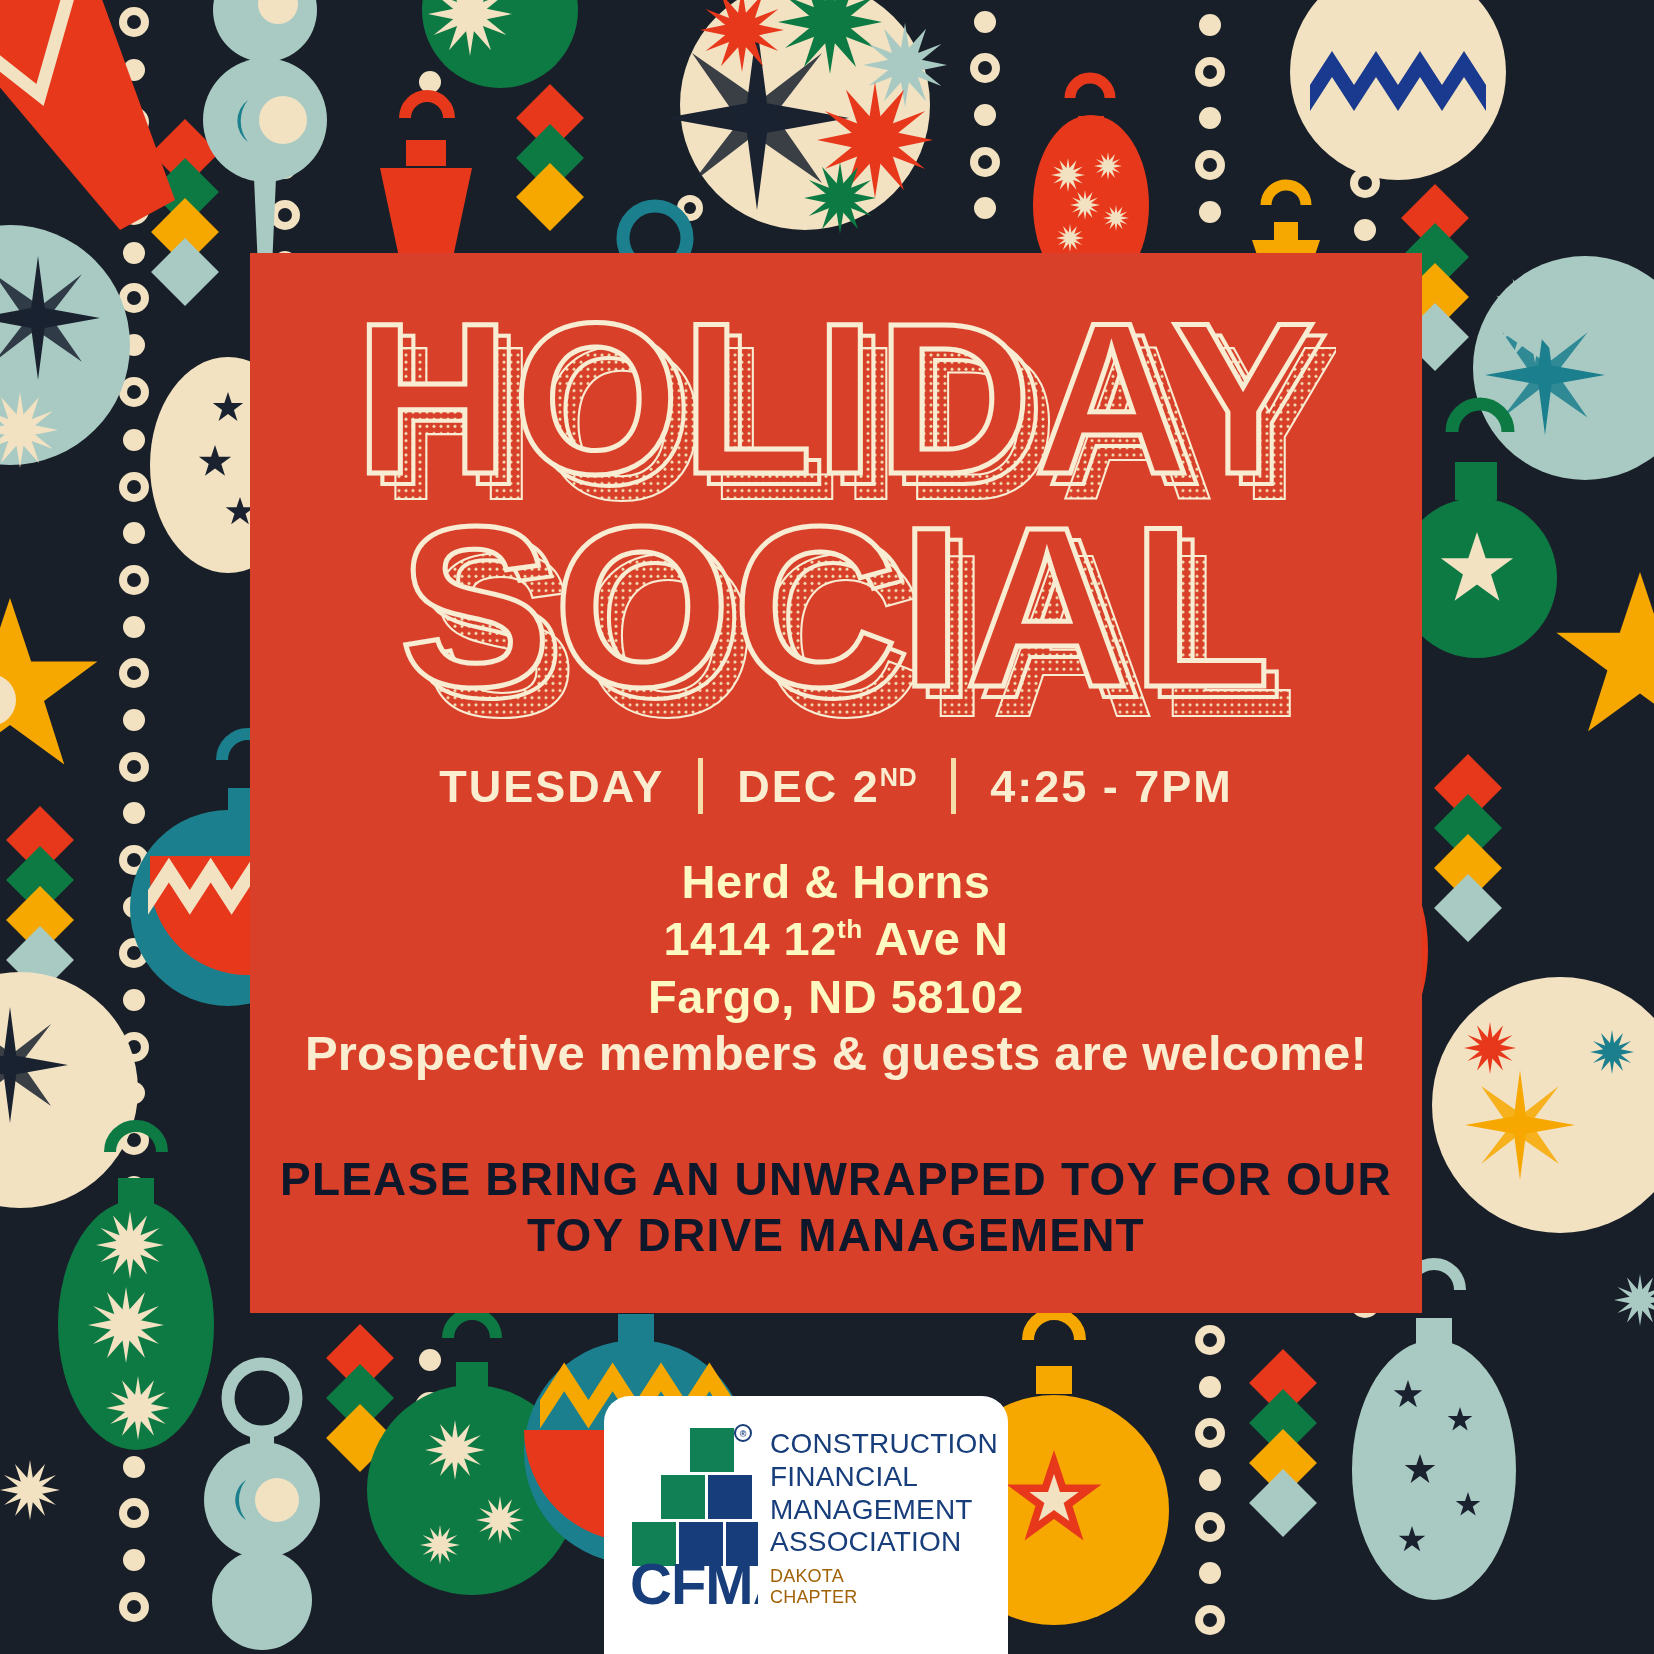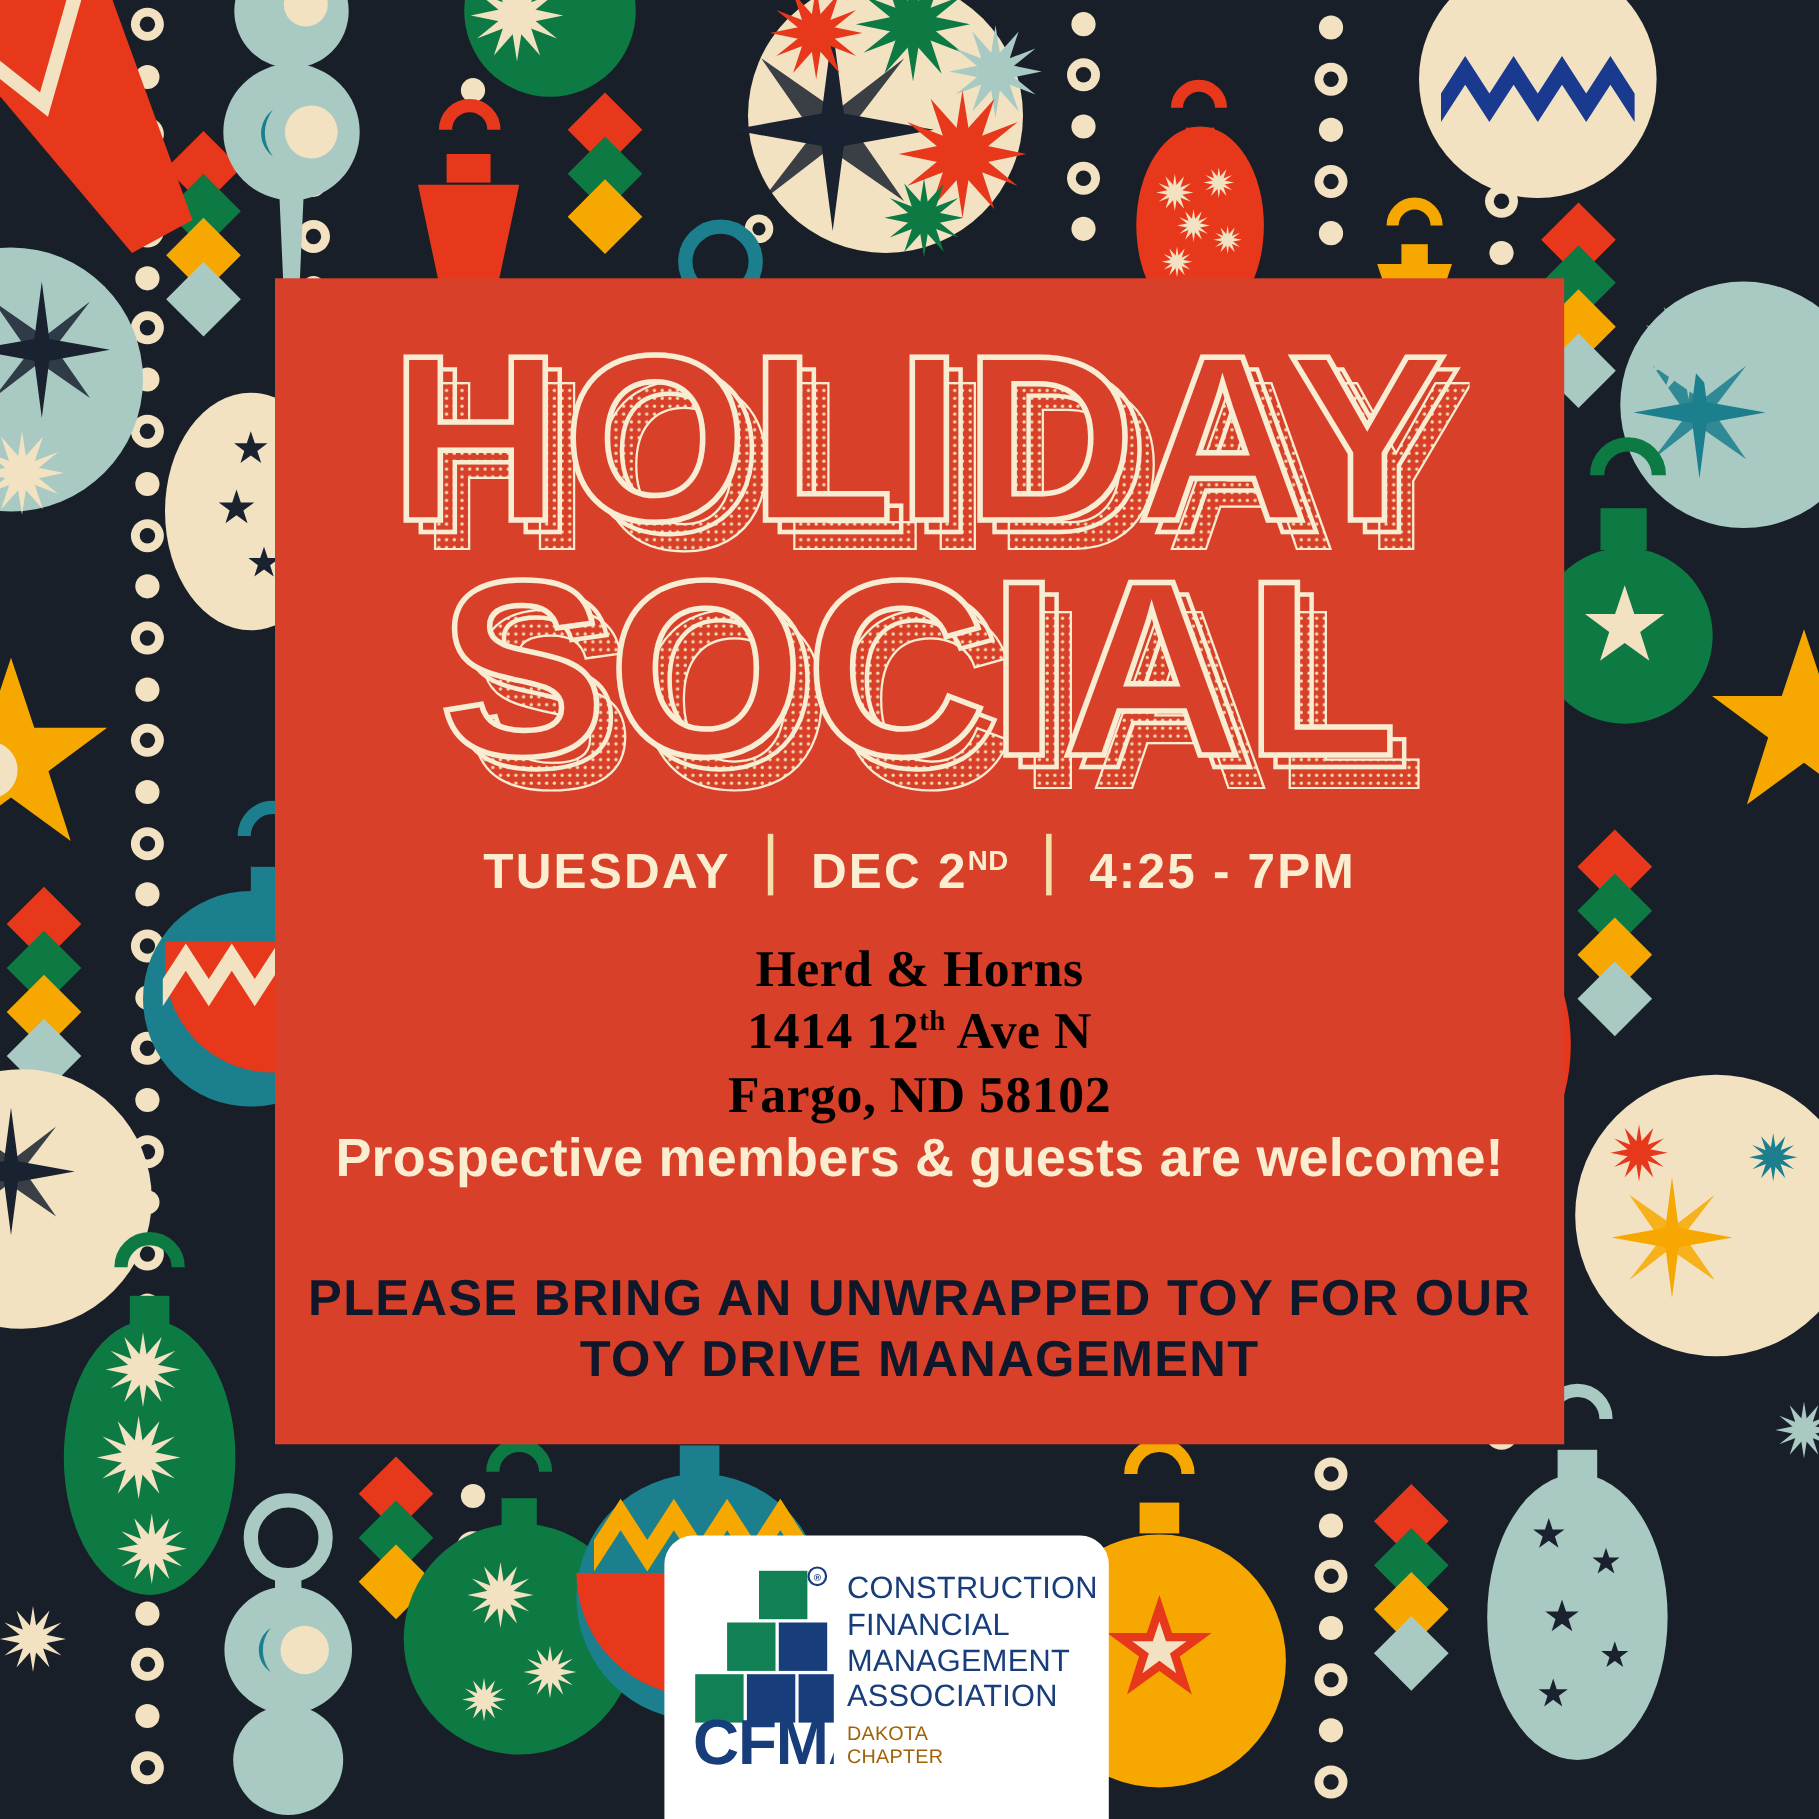--- a/index.html
+++ b/index.html
@@ -36,21 +36,21 @@
     left:0; right:0; top:28px;
     text-align:center;
   }
   .title-svg { display:block; margin:0 auto; }
 
   
   .date-row {
     position:absolute;
     left:0; right:0; top:505px;
     display:flex;
-    align-items:flex-end;
+    align-items:center;
     justify-content:center;
     gap:34px;
     color:#fbedcf;
     font-family:"Liberation Sans Narrow","Liberation Sans",sans-serif;
     font-weight:700;
     font-size:45px;
     letter-spacing:2.0px;
   }
   .date-seg { white-space:nowrap; line-height:1; }
   .date-seg sup {
@@ -62,22 +62,22 @@
     width:5px; height:56px;
     background:#f5dfa8;
     flex:0 0 auto;
   }
 
   
   .venue {
     position:absolute;
     left:0; right:0; top:600px;
     text-align:center;
-    color:#000000;
-    font-family:Liberation Serif, serif;
+    color:#fef9c3;
+    font-family:Liberation Sans, sans-serif;
     font-weight:700;
     font-size:47px;
     line-height:1.22;
     letter-spacing:0.5px;
   }
   .venue div { white-space:nowrap; }
   .venue sup { font-size:0.56em; vertical-align:super; }
 
   
   .welcome {

